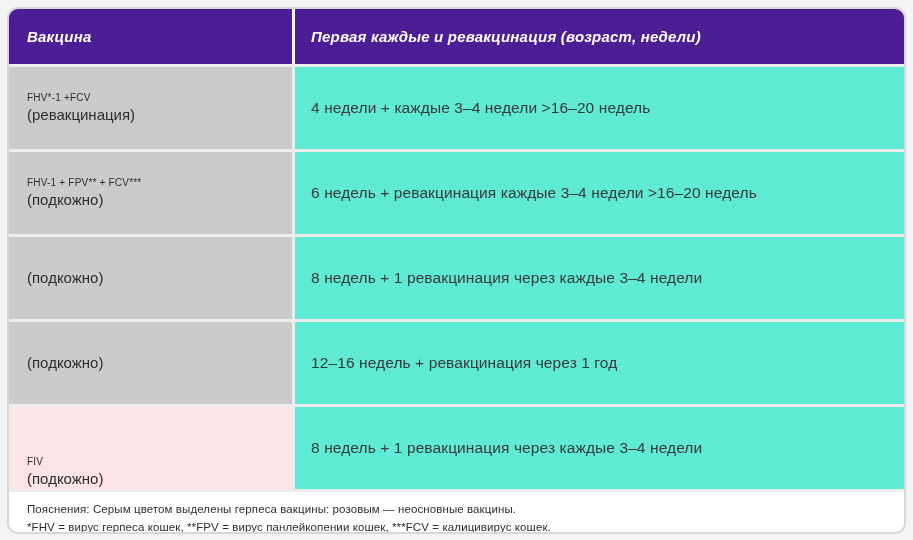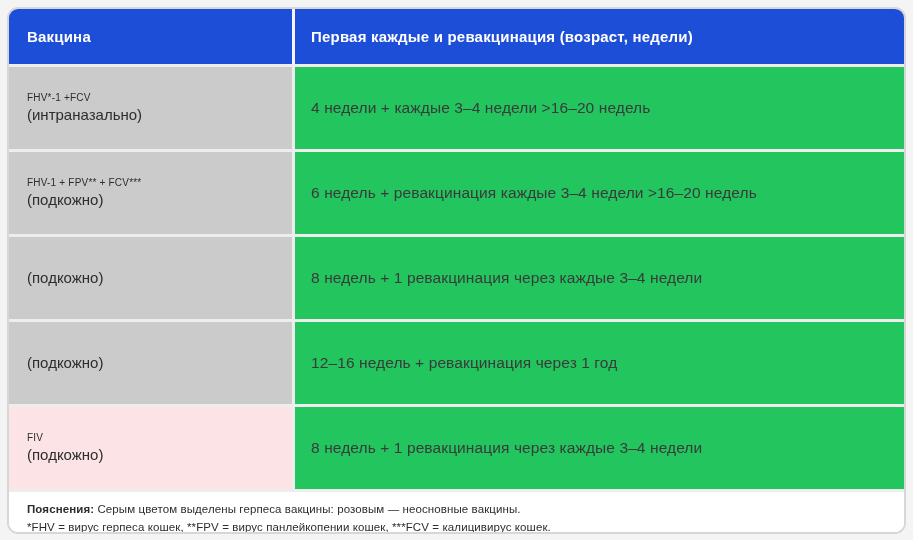--- a/index.html
+++ b/index.html
@@ -27,71 +27,71 @@
     box-sizing:border-box;
     border-right:3px solid #ededed;
     padding:0 14px 0 18px;
     display:flex;flex-direction:column;justify-content:center;
   }
   .cell-right{
     flex:1 1 auto;
     box-sizing:border-box;
     padding:0 14px 0 16px;
     display:flex;flex-direction:column;justify-content:center;
-    background:#22c55e;
+    background:#5eead4;
   }
   .header-row{height:55px;}
   .header-row .cell-left,
-  .header-row .cell-right{background:#1d4ed8;}
+  .header-row .cell-right{background:#4c1d95;font-style:italic;}
   .header-row .cell-left,.header-row .cell-right{border-color:#f4f4f4;}
   .header-text{
     color:#ffffff;font-size:15px;font-weight:bold;letter-spacing:.2px;
   }
   .data-row{height:82px;}
   .data-row.core .cell-left{background:#cbcbcb;}
-  .data-row.noncore .cell-left{background:#fbe3e6;}
+  .data-row.noncore .cell-left{background:#fbe3e6;justify-content:flex-end;}
   .vaccine-name{
     color:#2d2d2d;font-size:10px;font-weight:normal;letter-spacing:.2px;
     line-height:1.35;
   }
   .vaccine-route{
     color:#2d2d2d;font-size:15px;font-weight:normal;line-height:1.35;
   }
   .schedule-text{
     color:#3a3a3a;font-size:15.5px;line-height:1.3;letter-spacing:.1px;
   }
   .footer{
     flex:1 1 auto;
     border-top:3px solid #ededed;
     padding:9px 14px 0 18px;
     background:#ffffff;
   }
   .footer-line{
     color:#2d2d2d;font-size:11.5px;line-height:1.55;letter-spacing:.1px;
   }
-  .footer-label{font-weight:bold;}
+  .footer-label{font-weight:normal;}
 </style>
 </head>
 <body>
 
 <div class="card">
 
   <div class="trow header-row">
     <div class="cell-left">
       <span class="header-text">Вакцина</span>
     </div>
     <div class="cell-right">
       <span class="header-text">Первая каждые и ревакцинация (возраст, недели)</span>
     </div>
   </div>
 
   <div class="trow data-row core">
     <div class="cell-left">
       <span class="vaccine-name">FHV*-1 +FCV</span>
-      <span class="vaccine-route">(интраназально)</span>
+      <span class="vaccine-route">(ревакцинация)</span>
     </div>
     <div class="cell-right">
       <span class="schedule-text">4 недели + каждые 3–4 недели &gt;16–20 недель</span>
     </div>
   </div>
 
   <div class="trow data-row core">
     <div class="cell-left">
       <span class="vaccine-name">FHV-1 + FPV** + FCV***</span>
       <span class="vaccine-route">(подкожно)</span>

